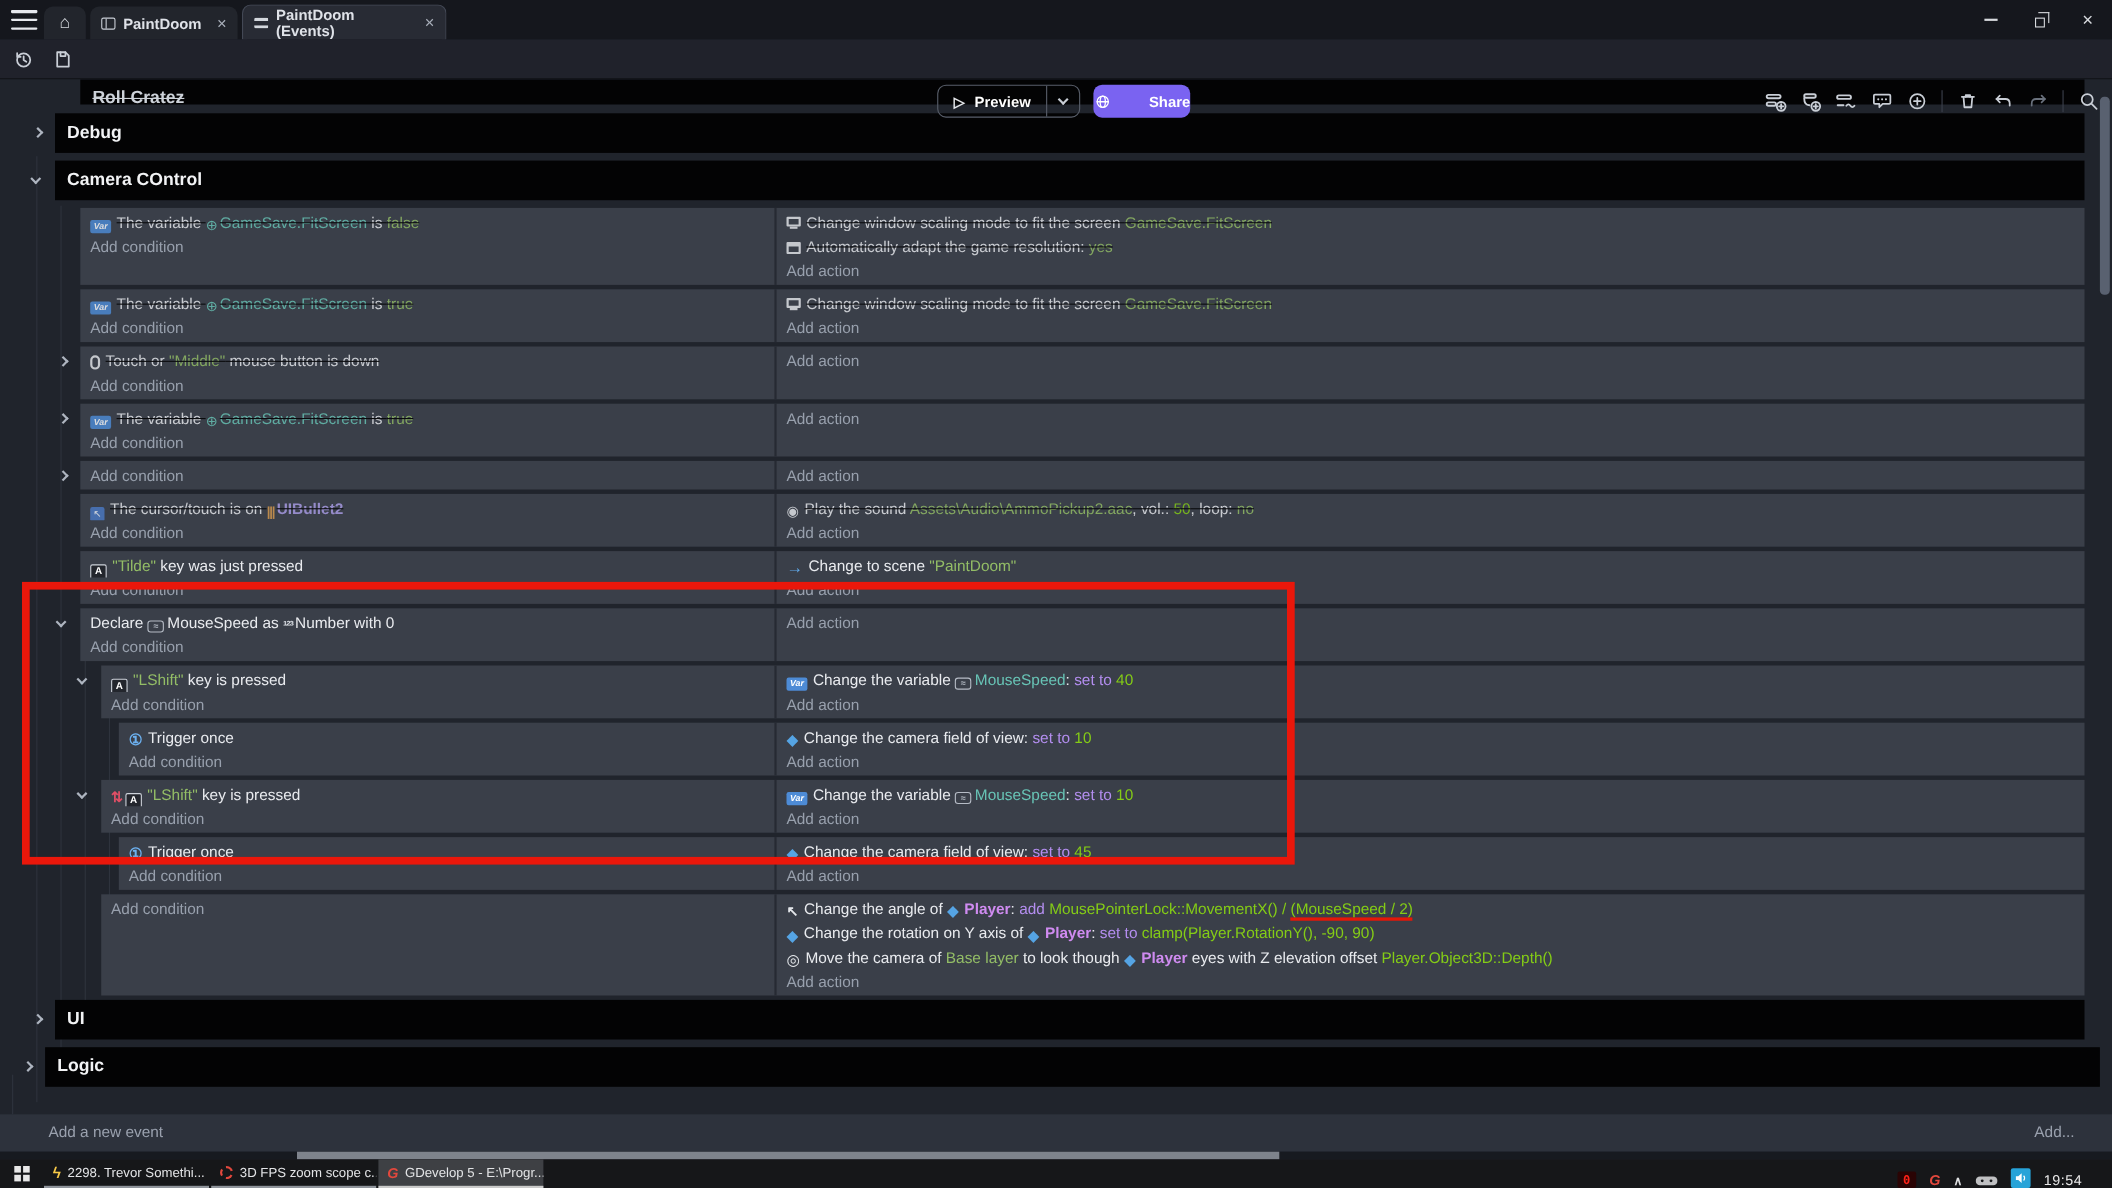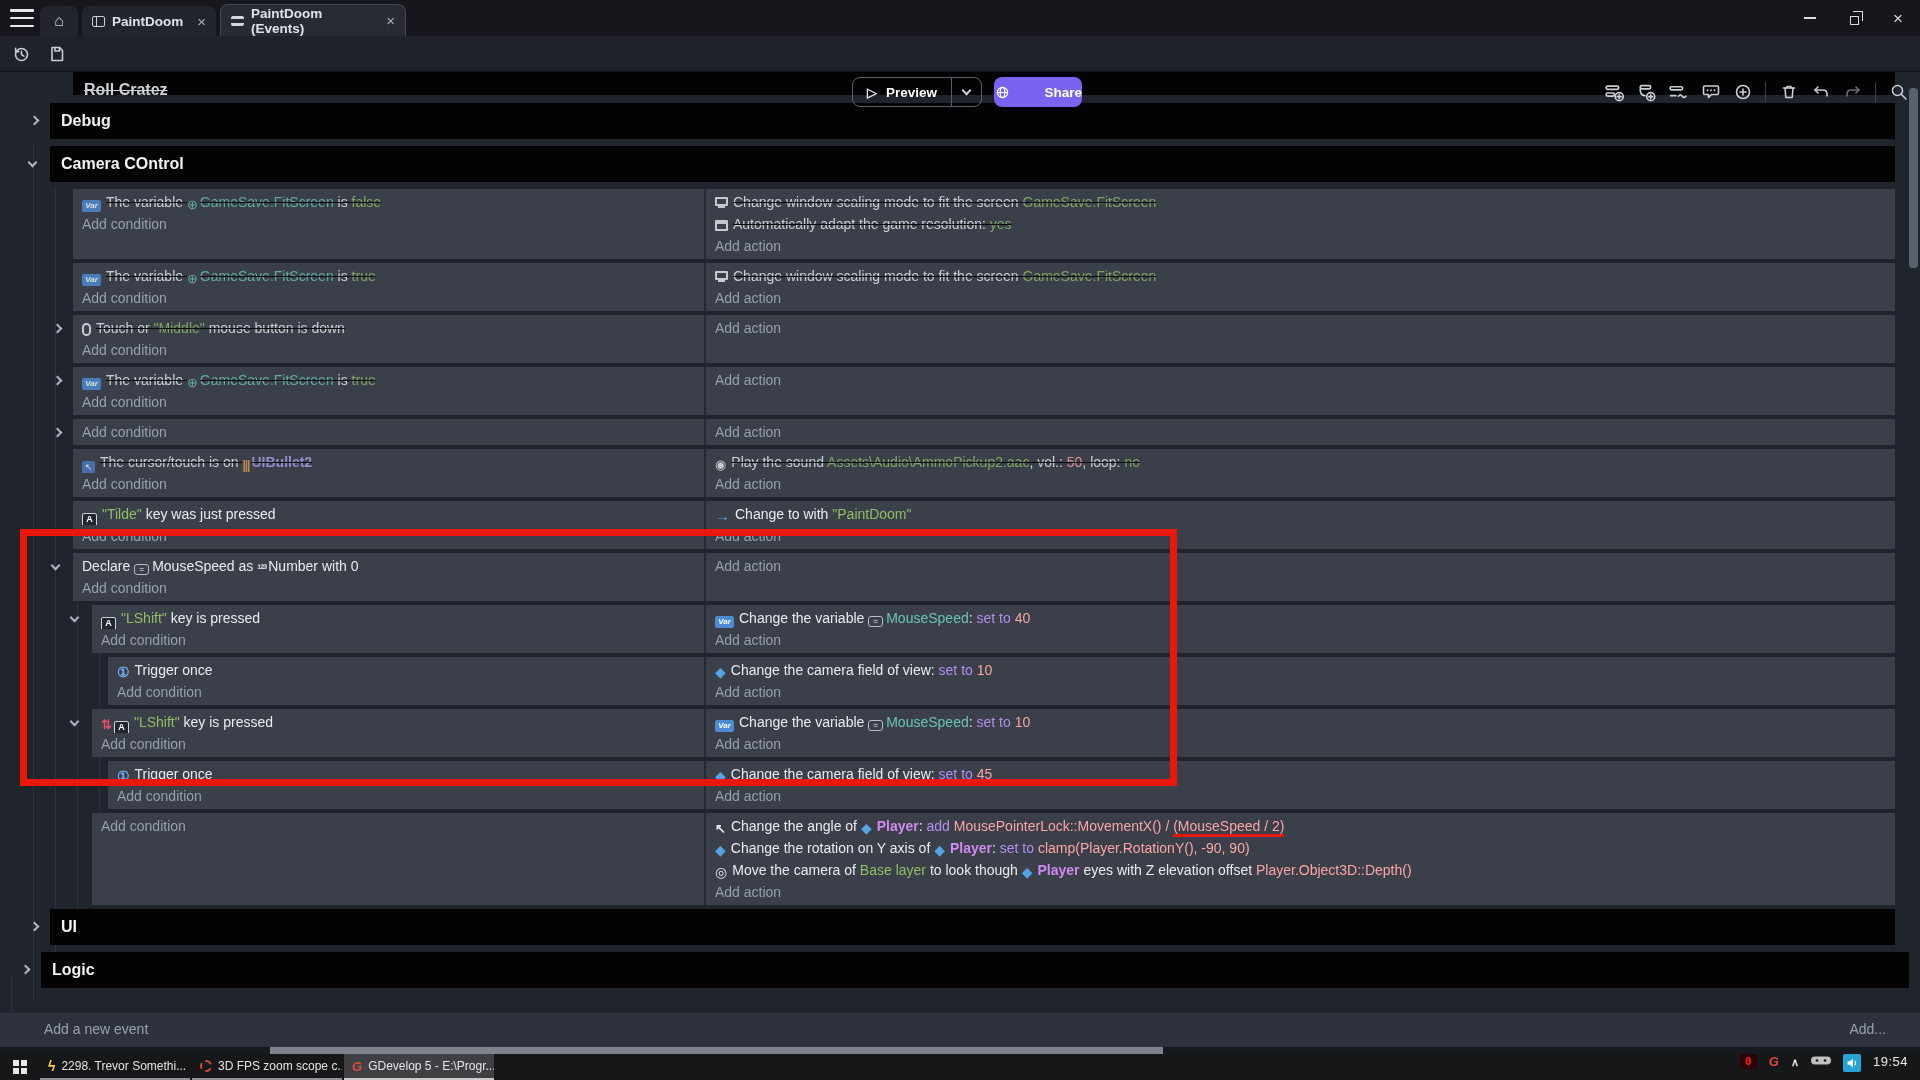--- a/index.html
+++ b/index.html
@@ -49,21 +49,21 @@
   .group-bar{position:relative;background:#030304;color:#f2f3f5;font-size:16px;font-weight:bold;height:36px;line-height:36px;padding-left:11px;margin-bottom:7px;cursor:pointer}
   .group-bar.clipped{height:23px;margin-bottom:8px;overflow:hidden}
   .group-bar.clipped .group-label{display:inline-block;line-height:34px;margin-top:-6px}
   .gstrike{text-decoration:line-through;color:#cdd2d9}
   .evrow{position:relative;display:flex;background:#3a3f49;margin-bottom:4px}
   .cond-cell{border-right:2px solid #262a33;padding:2px 0;flex:none}
   .act-cell{flex:1;padding:2px 0;overflow:hidden}
   .line{height:22px;line-height:22px;font-size:14px;padding-left:9px;white-space:nowrap;overflow:hidden;cursor:pointer}
   .strike{text-decoration:line-through;opacity:.82}
   .t-w{color:#e9ebef}.t-add{color:#98a0ad}.t-teal{color:#68c4b6}.t-green{color:#93bd66}
-  .t-orange{color:#fca5a5}.t-purple{color:#b48ef0}.t-violet{color:#cf8bf0;font-weight:bold}
+  .t-orange{color:#84cc16}.t-purple{color:#b48ef0}.t-violet{color:#cf8bf0;font-weight:bold}
   .t-pbold{color:#a99ce6;font-weight:bold}
   .u-red{border-bottom:5px solid #e41708}
   .mchev{position:absolute;width:7px;height:7px;border-right:2px solid #aeb5c0;border-bottom:2px solid #aeb5c0;cursor:pointer}
   .mchev.right{transform:rotate(-45deg);left:-19px;top:10px}
   .mchev.down{transform:rotate(45deg);left:-21px;top:9px}
   .group-bar .mchev.right{top:14px}
   .group-bar .mchev.down{top:13px}
 
   
   .ic{display:inline-block;vertical-align:-2px;margin-right:5px}
@@ -109,21 +109,21 @@
   
   #taskbar{position:absolute;top:1054px;left:0;width:1920px;height:26px;background:#161719;display:flex;align-items:stretch;z-index:60}
   #start-btn{width:40px;display:flex;align-items:center;justify-content:center;cursor:pointer}
   .winlogo{display:grid;grid-template-columns:6px 6px;grid-template-rows:6px 6px;gap:1.5px}
   .winlogo i{background:#e8e8e8;display:block}
   .titem{width:150px;display:flex;align-items:center;gap:6px;padding:0 8px;color:#e3e4e6;font-size:12px;border-bottom:2px solid #8f949b;margin-right:2px;white-space:nowrap;overflow:hidden;cursor:pointer}
   .titem.active{background:#3e4044;border-bottom-color:#c9c9c9}
   .i-winamp::before{content:"ϟ";color:#f7c948;font-weight:bold;font-size:14px}
   .i-scope{width:12px;height:12px;border:2px dashed #e2483d;border-radius:50%;flex:none}
   .i-gdev::before{content:"G";color:#e2483d;font-weight:bold;font-style:italic;font-size:13px}
-  #tray{margin-left:auto;display:flex;align-items:flex-start;gap:12px;padding-right:12px;color:#e8e8e8;font-size:13px}
+  #tray{margin-left:auto;display:flex;align-items:flex-end;gap:12px;padding-right:27px;color:#e8e8e8;font-size:13px}
   .i-digit{width:17px;height:15px;background:#2a0404;border-radius:2px;text-align:center}
   .i-digit::before{content:"0";color:#ff2117;font-family:"DejaVu Sans Mono",monospace;font-weight:bold;font-size:11px;line-height:15px;display:block}
   .i-chevup::before{content:"∧";color:#dfe0e2;font-size:11px;font-weight:bold}
   .i-speaker{width:18px;height:18px;background:#27a3d8;border-radius:2px;display:flex;align-items:center;justify-content:center}
   #clock{letter-spacing:.5px}
 </style>
 </head>
 <body>
 
 <div id="titlebar">
@@ -327,21 +327,21 @@
         <div class="line strike"><span class="ic icon-sound"></span><span class="t-w">Play the sound </span><span class="t-green">Assets\Audio\AmmoPickup2.aac</span><span class="t-w">, vol.: </span><span class="t-orange">50</span><span class="t-w">, loop: </span><span class="t-green">no</span></div>
         <div class="line"><span class="t-add">Add action</span></div>
       </div>
     </div>
     <div class="evrow" style="margin-left: 73px; width: 1822px;">
       <div class="cond-cell" style="width: 633px;">
         <div class="line"><span class="ic icon-kbd"></span><span class="t-green">"Tilde"</span><span class="t-w"> key was just pressed</span></div>
         <div class="line"><span class="t-add">Add condition</span></div>
       </div>
       <div class="act-cell">
-        <div class="line"><span class="ic icon-scene"></span><span class="t-w">Change to with </span><span class="t-green">"PaintDoom"</span></div>
+        <div class="line"><span class="ic icon-scene"></span><span class="t-w">Change to scene </span><span class="t-green">"PaintDoom"</span></div>
         <div class="line"><span class="t-add">Add action</span></div>
       </div>
     </div>
     <div class="evrow" style="margin-left: 73px; width: 1822px;">
       <span class="mchev down"></span>
       <div class="cond-cell" style="width: 633px;">
         <div class="line"><span class="t-w">Declare </span><span class="ic icon-lvar"></span><span class="t-w">MouseSpeed</span><span class="t-w"> as </span><span class="ic icon-num123"></span><span class="t-w">Number with 0</span></div>
         <div class="line"><span class="t-add">Add condition</span></div>
       </div>
       <div class="act-cell">

